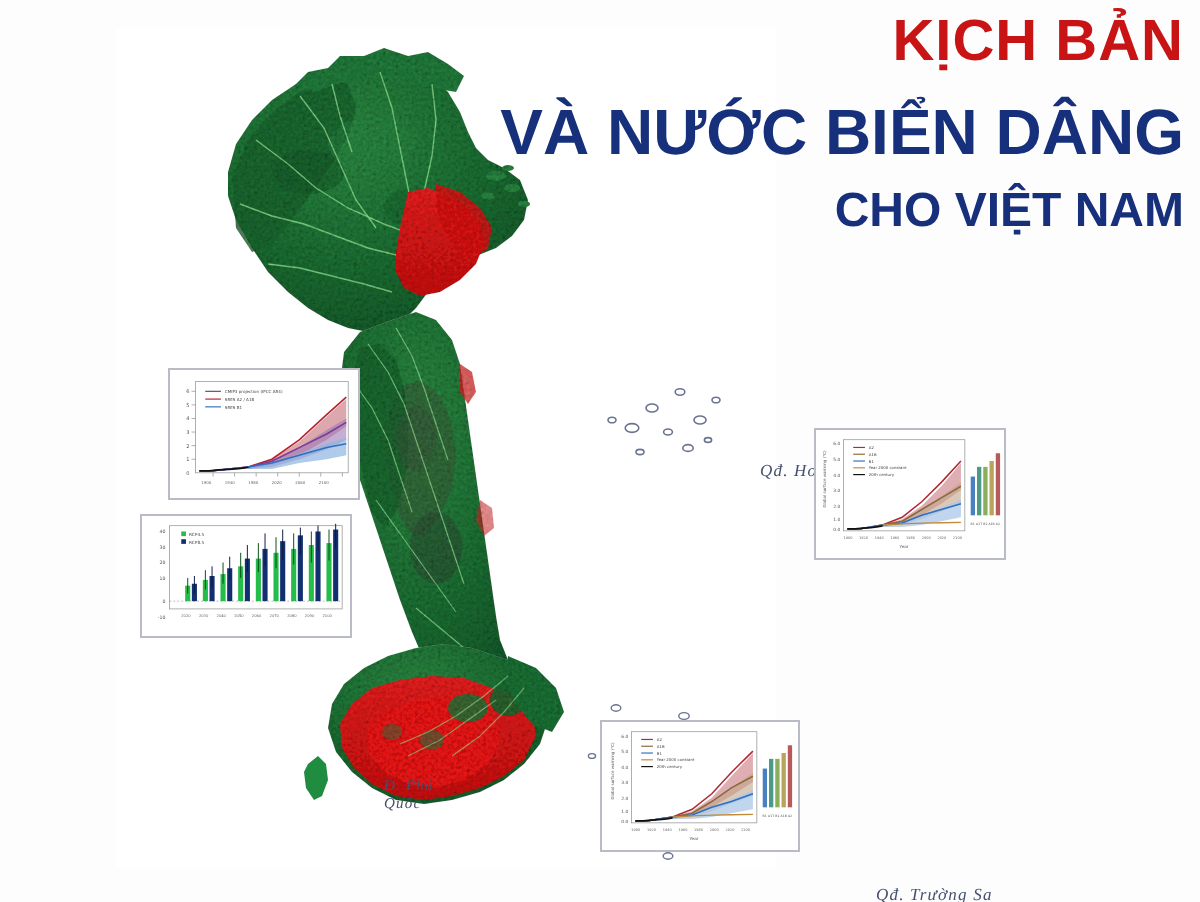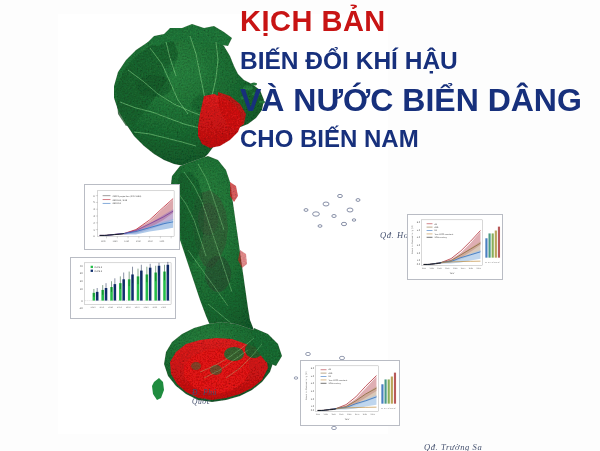--- a/index.html
+++ b/index.html
@@ -5,21 +5,21 @@
   html,body{margin:0;padding:0;}
   body{
     width:600px;height:451px;
     background:#fdfdfd;
     font-family:"Liberation Sans",sans-serif;
     overflow:hidden;position:relative;
   }
   .poster{position:absolute;inset:0;background:#fdfdfd;}
 
   
-  .title-block{position:absolute;left:240px;top:6px;width:352px;text-align:left;}
+  .title-block{position:absolute;left:240px;top:6px;width:352px;text-align:right;}
   .t-main{
     color:#c81414;font-size:29px;font-weight:bold;letter-spacing:.5px;
     line-height:1.05;margin:0 0 8px 0;white-space:nowrap;
   }
   .t-sub{
     color:#17307c;font-size:24.5px;font-weight:bold;line-height:1.38;
     white-space:nowrap;margin:0;
   }
   .t-sub.l2{font-size:32px;}
   .t-sub.l3{font-size:24px;}
@@ -27,21 +27,21 @@
   
   .map-wrap{position:absolute;left:58px;top:14px;width:330px;height:420px;}
   .map-svg{position:absolute;left:0;top:0;}
 
   
   .isl-label{
     position:absolute;color:#44506e;font-family:"Liberation Serif",serif;
     font-size:8.5px;font-style:italic;letter-spacing:.6px;white-space:nowrap;
   }
   #lbl-hoangsa{left:322px;top:216px;}
-  #lbl-truongsa{left:366px;top:428px;text-align:center;}
+  #lbl-truongsa{left:380px;top:428px;text-align:center;}
   #lbl-phuquoc{left:116px;top:374px;font-size:7.5px;line-height:1.25;margin-left:18px;}
 
   
   .chart-box{
     position:absolute;background:#ffffff;border:1px solid #b9bcc4;
     box-sizing:border-box;overflow:hidden;
   }
   #chart-tl{left:84px;top:184px;width:96px;height:66px;}
   #chart-bar{left:70px;top:257px;width:106px;height:62px;}
   #chart-right{left:407px;top:214px;width:96px;height:66px;}
@@ -219,23 +219,22 @@
     <span class="isl-label" id="lbl-hoangsa">Qđ. Hoàng Sa</span>
     <span class="isl-label" id="lbl-truongsa">Qđ. Trường Sa</span>
     <span class="isl-label" id="lbl-phuquoc">
       <span>Đ. Phú</span><br>
       <span>Quốc</span>
     </span>
   </div>
 
   <div class="title-block">
     <div class="t-main">KỊCH BẢN</div>
-    <div class="t-sub l1">BIẾN ĐỔI KHÍ HẬU</div>
     <div class="t-sub l2">VÀ NƯỚC BIỂN DÂNG</div>
-    <div class="t-sub l3">CHO BIẾN NAM</div>
+    <div class="t-sub l3">CHO VIỆT NAM</div>
   </div>
 
   <div class="chart-box" id="chart-tl">
     <svg viewBox="0 0 96 66" preserveAspectRatio="none">
       <rect x="0" y="0" width="96" height="66" fill="#ffffff"></rect>
 
       <rect x="13" y="6" width="78" height="47" fill="#ffffff" stroke="#999" stroke-width="0.4"></rect>
 
       <g stroke="#777" stroke-width="0.3">
         <line x1="11" y1="11" x2="13" y2="11"></line>

